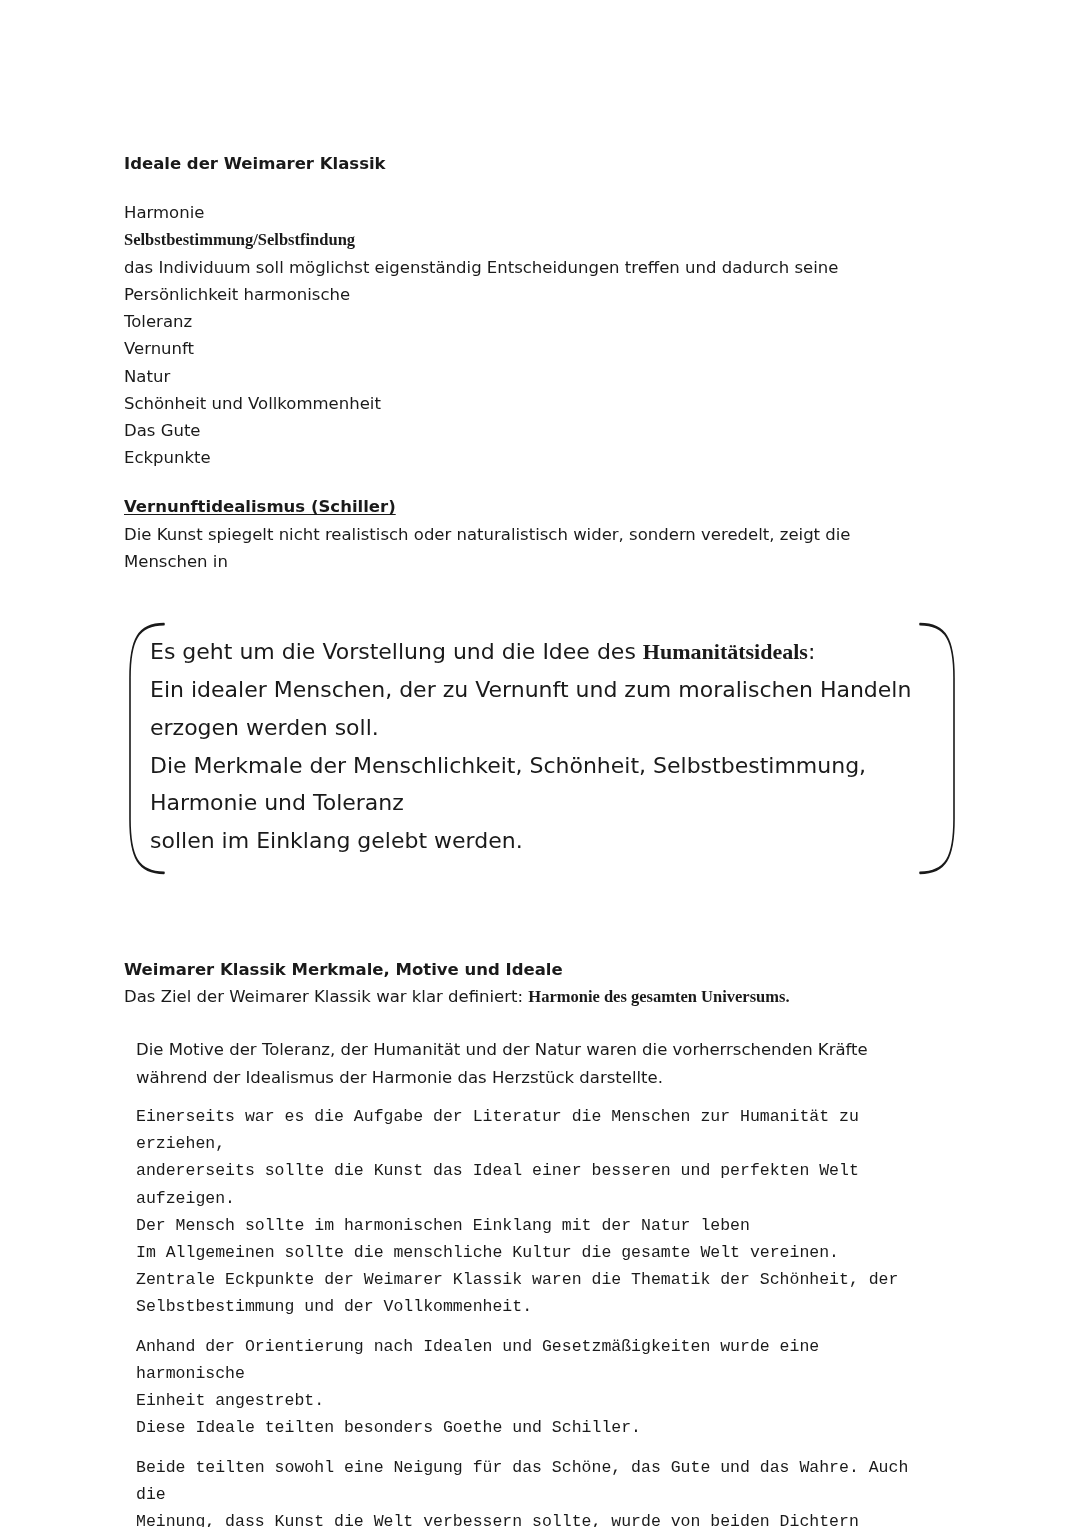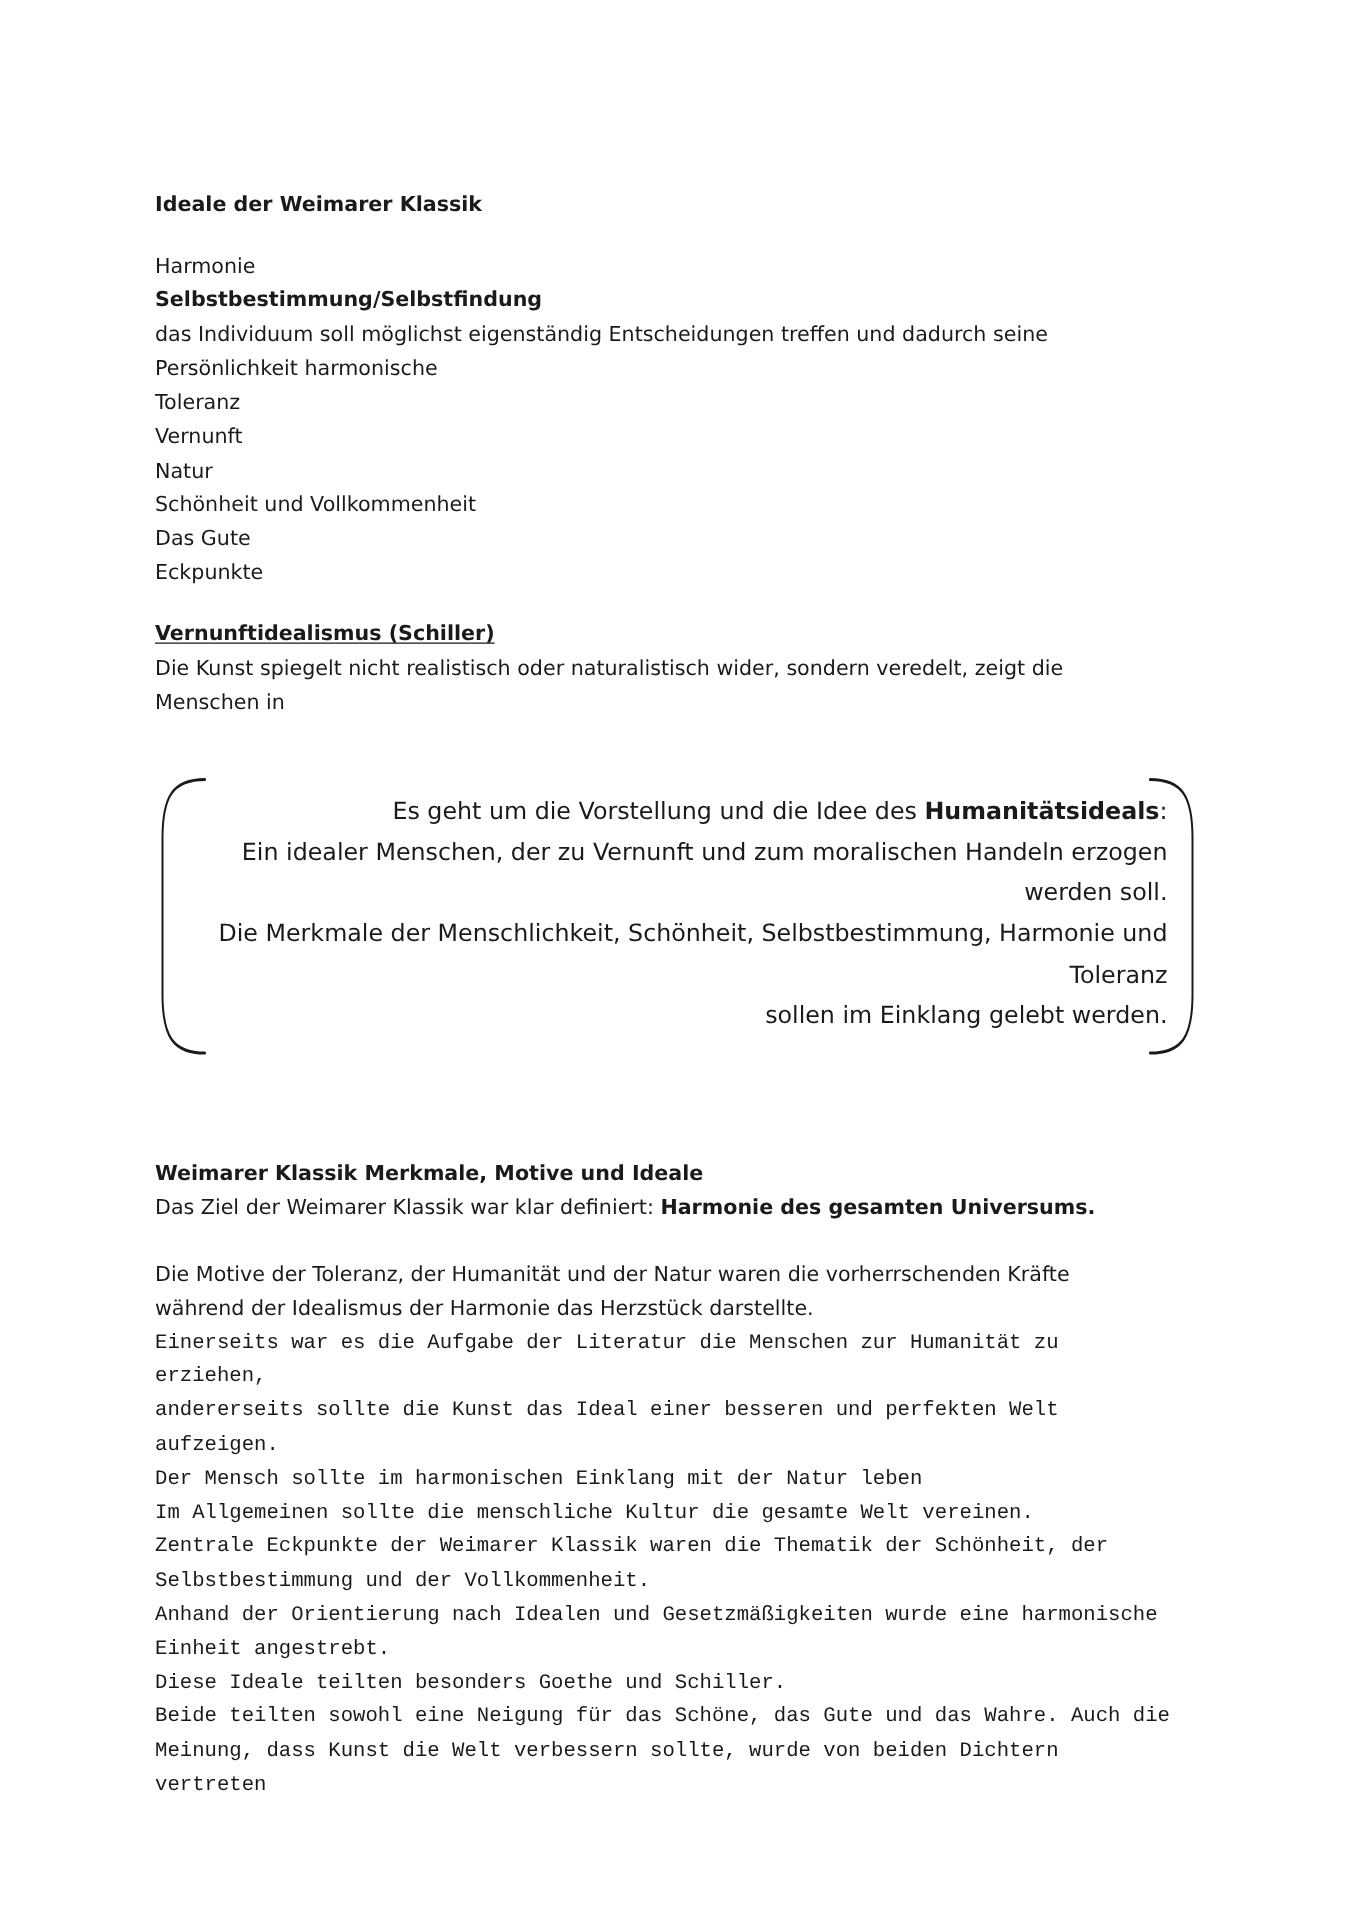--- a/index.html
+++ b/index.html
@@ -25,21 +25,21 @@
     line-height: 1.65;
   }
   .block {
     margin: 0;
   }
   .spacer-sm { height: 22px; }
   .spacer-lg { height: 46px; }
   .line {
     white-space: pre-wrap;
   }
-  .bold { font-weight: bold; }
+  .bold { font-weight: bold; font-family: Liberation Serif, serif; }
   .underline-bold {
     font-weight: bold;
     text-decoration: underline;
     text-underline-offset: 2px;
   }
   .heading {
     font-weight: bold;
   }
   .callout-wrap {
     position: relative;
@@ -53,26 +53,25 @@
     position: absolute;
     top: 0;
     left: 0;
     width: 836px;
     height: 100%;
     overflow: visible;
   }
   .callout-text {
     position: relative;
     z-index: 2;
-    font-size: 19px;
+    font-size: 22px;
     line-height: 1.72;
-    text-align: right;
   }
   .para {
-    margin: 0;
+    margin: 12px;
   }
   .para + .para { margin-top: 0; font-family: Liberation Mono, monospace; }
   .gap-para { margin-top: 26px; }
 </style>
 </head>
 <body>
 
 <div class="page">
   <div class="doc-body">
 

